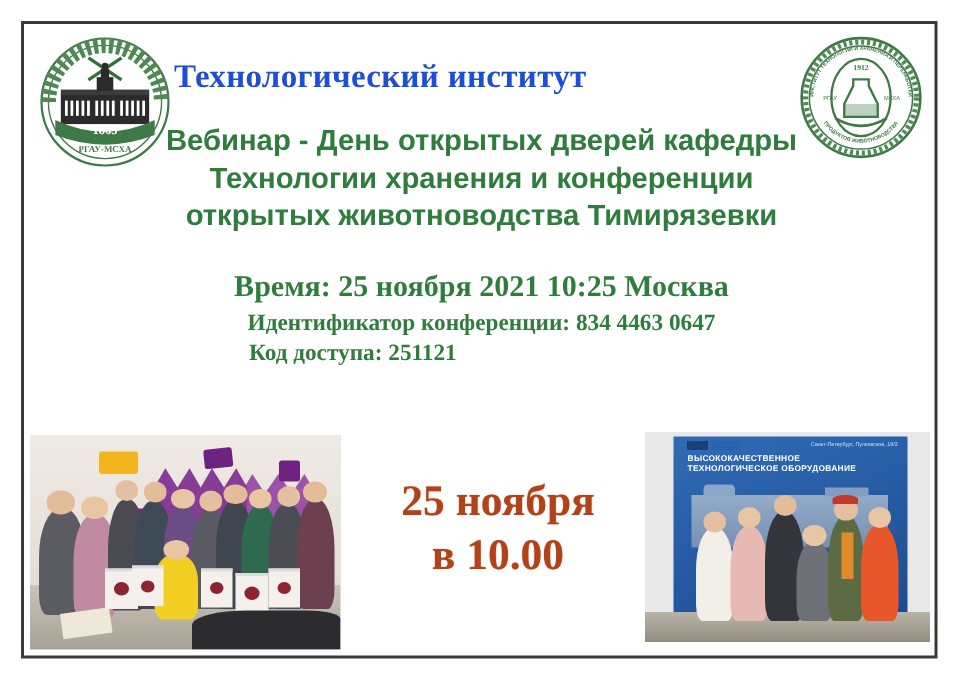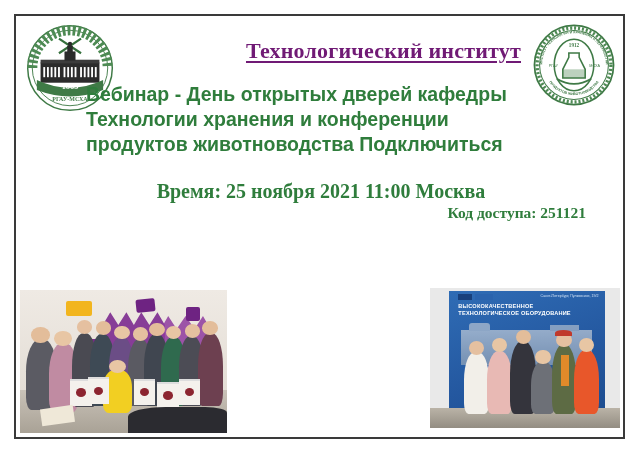--- a/index.html
+++ b/index.html
@@ -20,31 +20,30 @@
   }
 
   
   .logo{position:absolute;}
   .logo-left{left:8px;top:6px;width:92px;height:92px;}
   .logo-right{right:6px;top:6px;width:86px;height:86px;}
 
   
   .inst-title{
     position:absolute;left:100px;top:22px;width:405px;
-    text-align:right;
+    text-align:left;
     font-family:"Liberation Serif", serif;
     font-weight:bold;font-size:22px;
-    color:#701a75;
-    text-decoration:underline;
+    color:#1d4ed8;
     text-underline-offset:3px;
     letter-spacing:.2px;
   }
   .webinar-title{
     position:absolute;left:70px;top:66px;width:470px;
-    text-align:left;
+    text-align:center;
     font-family:"Liberation Sans", sans-serif;
     font-weight:bold;font-size:19.5px;
     line-height:25px;
     color:#2f7d3c;
   }
   .webinar-title div{white-space:nowrap;}
 
   
   .time-block{
     position:absolute;left:40px;top:163px;width:530px;
@@ -62,21 +61,21 @@
     color:#1a1ad6;
     text-decoration:underline;
     word-break:break-all;
   }
   .conf-id{
     font-size:15.5px;line-height:20px;margin-top:3px;
     text-align:center;
   }
   .access-code{
     font-size:15.5px;line-height:20px;
-    text-align:right;
+    text-align:left;
     padding-left:110px;
   }
 
   
   .photo{
     position:absolute;
     overflow:hidden;
     background:#cfcfcf;
   }
   .photo-left{left:4px;top:274px;width:207px;height:143px;}
@@ -195,25 +194,26 @@
         <textPath href="#arcBot" startOffset="50%" text-anchor="middle">ПРОДУКТОВ ЖИВОТНОВОДСТВА</textPath>
       </text>
     </svg>
   </div>
 
   <div class="inst-title">Технологический институт</div>
 
   <div class="webinar-title">
     <div>Вебинар - День открытых дверей кафедры</div>
     <div>Технологии хранения и конференции</div>
-    <div>продуктов животноводства Подключиться</div>
+    <div>открытых животноводства Тимирязевки</div>
   </div>
 
   <div class="time-block">
-    <div class="time-line">Время: 25 ноября 2021 11:00 Москва</div>
+    <div class="time-line">Время: 25 ноября 2021 10:25 Москва</div>
+    <div class="conf-id">Идентификатор конференции: 834 4463 0647</div>
     <div class="access-code">Код доступа: 251121</div>
   </div>
 
   <div class="photo photo-left">
     <div class="ph l-wall"></div>
     <div class="ph l-floor"></div>
     <div class="ph l-purple1"></div>
     <div class="ph l-purple2"></div>
     <div class="ph l-yellow-sign"></div>
     <div class="ph l-sign-p1"></div>
@@ -280,14 +280,18 @@
     <div class="person" style="left:53%;top:52%;width:13%;height:38%;background:#6d7077;"></div>
     <div class="head" style="left:55.5%;top:44%;width:8%;height:10%;background:#e8c6a4;"></div>
     <div class="person" style="left:64%;top:40%;width:13%;height:50%;background:#5d6b44;"></div>
     <div class="head" style="left:66.5%;top:32%;width:8%;height:10%;background:#e5c0a0;"></div>
     <div class="ph" style="left:66%;top:30%;width:9%;height:4%;background:#c0392b;border-radius:50% 50% 0 0;"></div>
     <div class="ph" style="left:69%;top:48%;width:4%;height:22%;background:#e08a2a;"></div>
     <div class="person" style="left:76%;top:44%;width:13%;height:46%;background:#e8572a;"></div>
     <div class="head" style="left:78.5%;top:36%;width:8%;height:10%;background:#e8c6a4;"></div>
   </div>
 
+  <div class="date-center">
+    <div>25 ноября</div>
+    <div>в 10.00</div>
+  </div>
 
 </div>
 
 </body></html>

